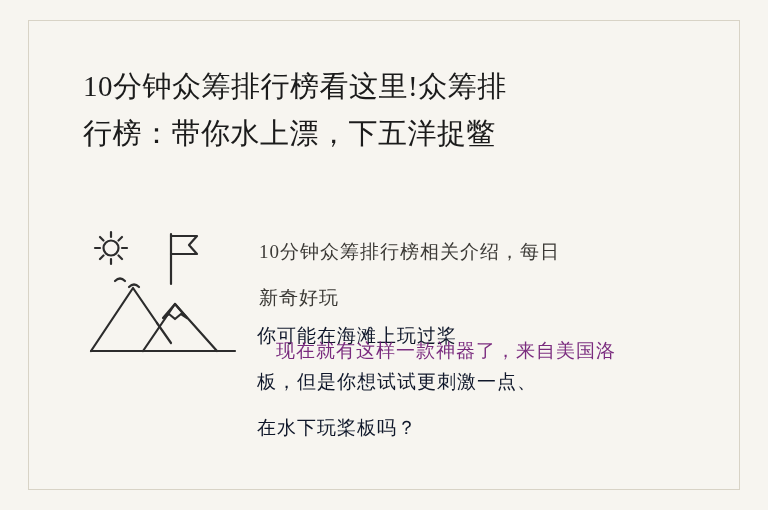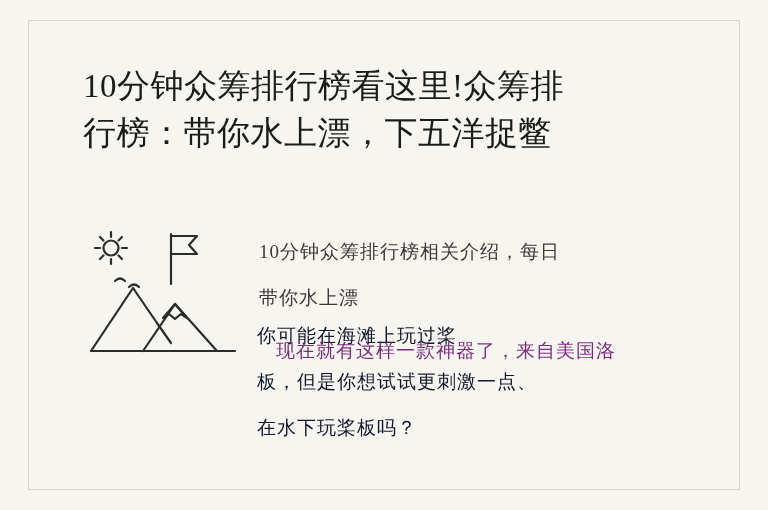--- a/index.html
+++ b/index.html
@@ -22,21 +22,21 @@
     border: 1px solid #d8d3c6;
     background: #f7f5f0;
     box-sizing: border-box;
   }
   .title {
     position: absolute;
     left: 54px;
     top: 42px;
     width: 660px;
     font-family: "Liberation Serif", serif;
-    font-size: 33px;
+    font-size: 29px;
     line-height: 47px;
     color: #1b1b1b;
     letter-spacing: 0.5px;
     font-weight: 400;
     white-space: pre-wrap;
   }
   .illustration {
     position: absolute;
     left: 56px;
     top: 205px;
@@ -106,21 +106,21 @@
         <path d="M6 125 L48 62 L72 97"></path>
         <path d="M58 125 L90 78 L132 125"></path>
         <path d="M72 97 L86 117"></path>
         <path d="M6 125 L150 125"></path>
         <path d="M78 92 L90 78 L102 92 L96 88 L90 93 L84 88 Z"></path>
       </g>
     </svg>
   </div>
 
   <div class="body-text">10分钟众筹排行榜相关介绍，每日
-带你水上漂</div>
+新奇好玩</div>
 
   <div class="overlay-text">你可能在海滩上玩过桨
 板，但是你想试试更刺激一点、
 在水下玩桨板吗？</div>
 
   <div class="overlay-text shift">现在就有这样一款神器了，来自美国洛</div>
 
 </div>
 
 </body></html>

